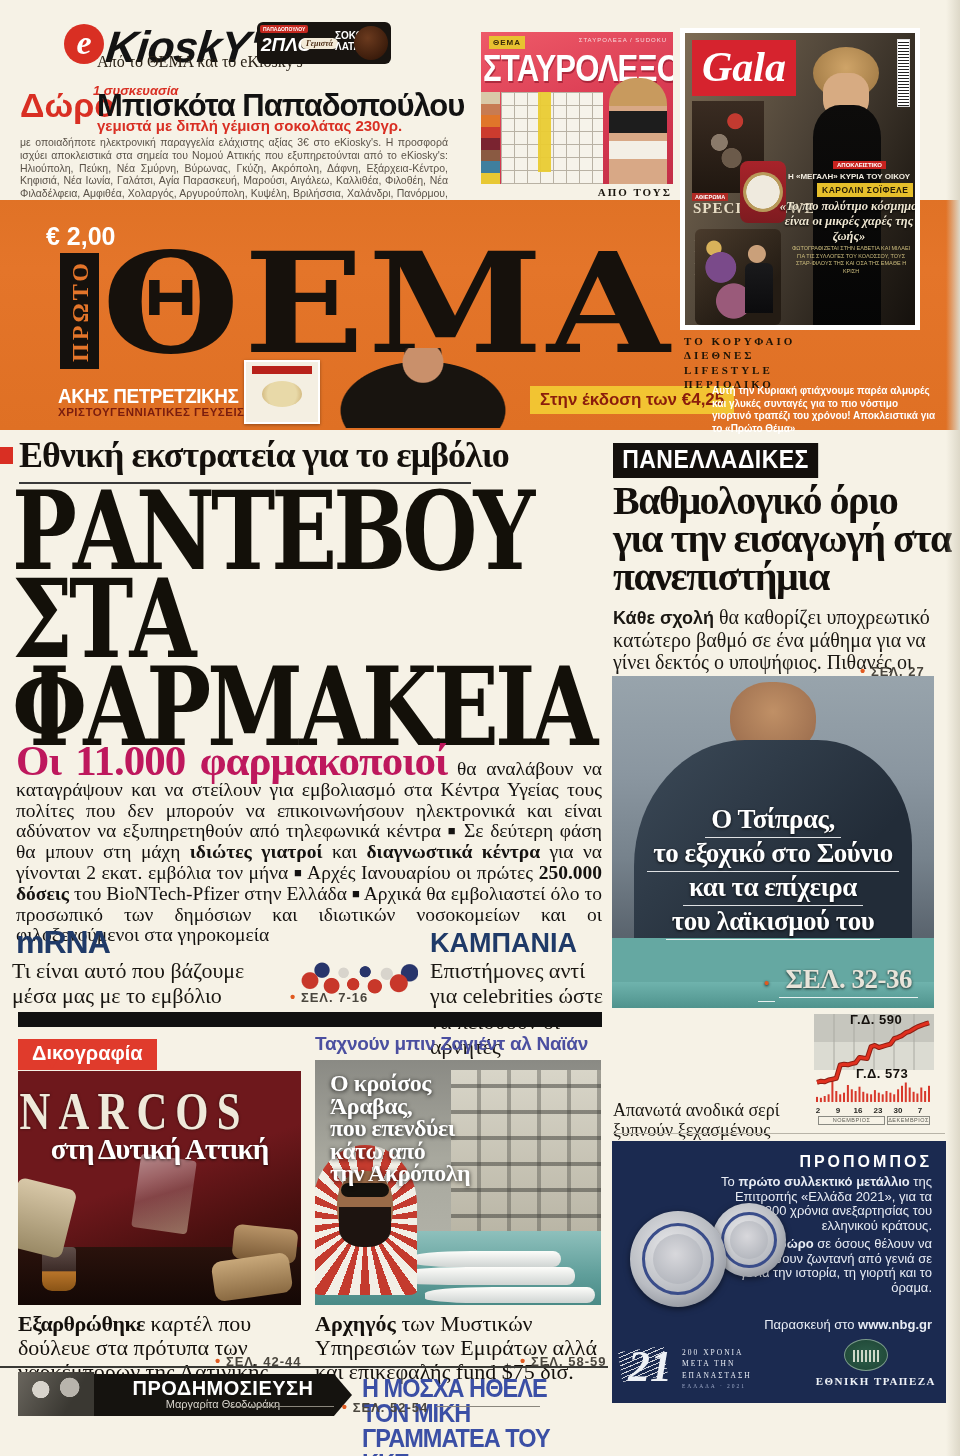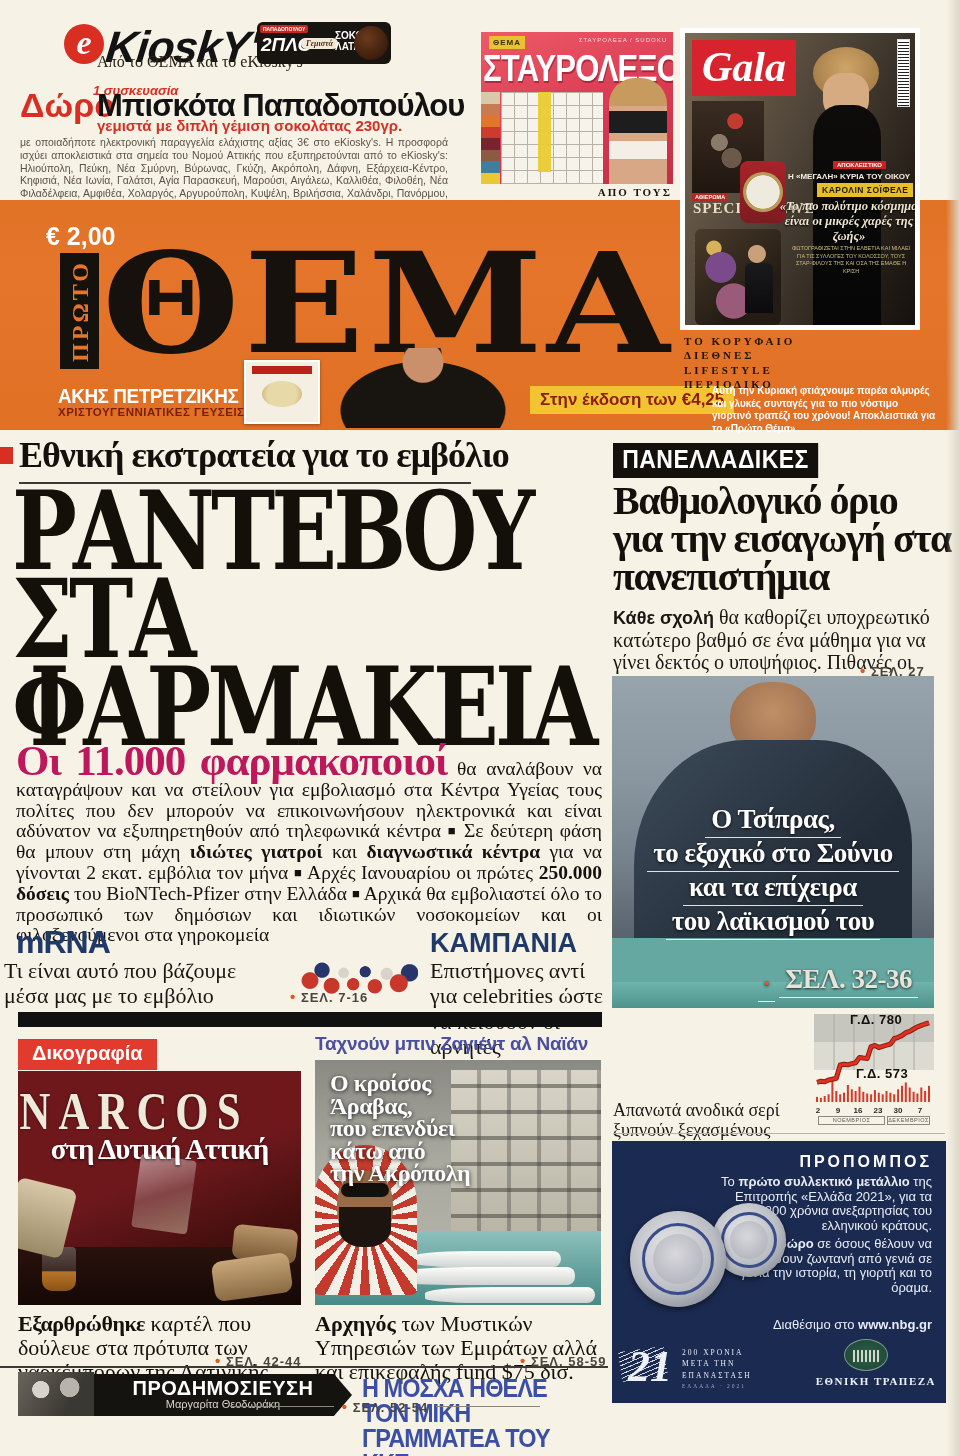--- a/index.html
+++ b/index.html
@@ -115,21 +115,21 @@
   .kick-square{left:0;top:447px;width:13px;height:17px;background:var(--red);}
   .lead-kicker{left:19px;top:434px;font:bold 36px var(--serif);letter-spacing:-1px;color:#14100c;}
   .kicker-rule{left:19px;top:482px;width:452px;height:2px;background:#3a3a3a;}
   .lead-headline{left:12px;top:487px;font:900 108px/88px var(--slab);letter-spacing:-5px;color:#131009;
     white-space:pre-line;transform:scaleX(.8);transform-origin:top left;}
   .lead-body{left:16px;top:751px;width:586px;font:19.5px/20.8px var(--serif);color:#141210;text-align:justify;}
   .lead-body .red-lead{font:bold 43px/20px var(--serif);letter-spacing:-1px;color:#be185d;}
   .lead-body b{font-weight:bold;}
   .lead-body .sq{font-size:13px;vertical-align:2px;}
   .mrna-title{left:16px;top:924px;font:900 32px var(--sans);color:var(--navy);letter-spacing:-1px;}
-  .mrna-text{left:4px;top:958px;width:265px;font:22px/1.15 var(--serif);color:#1a1712;}
+  .mrna-text{left:12px;top:958px;width:265px;font:22px/1.15 var(--serif);color:#1a1712;}
   .molecule{left:298px;top:952px;width:120px;height:52px;background:
     radial-gradient(circle at 10% 55%,#c8372a 0 7%,transparent 8%),
     radial-gradient(circle at 20% 35%,#28356b 0 7%,transparent 8%),
     radial-gradient(circle at 28% 65%,#c8372a 0 8%,transparent 9%),
     radial-gradient(circle at 38% 40%,#d8d4cc 0 6%,transparent 7%),
     radial-gradient(circle at 46% 62%,#c8372a 0 8%,transparent 9%),
     radial-gradient(circle at 56% 38%,#28356b 0 7%,transparent 8%),
     radial-gradient(circle at 64% 66%,#c8372a 0 8%,transparent 9%),
     radial-gradient(circle at 74% 42%,#d8d4cc 0 6%,transparent 7%),
     radial-gradient(circle at 84% 60%,#c8372a 0 8%,transparent 9%),
@@ -415,34 +415,34 @@
         <rect x="114.0" y="71.8" width="2" height="16.1" fill="#d8372a"></rect>
         <polyline points="3.0,68.3 6.9,67.2 10.7,67.8 14.6,66.0 18.4,65.2 22.3,64.3 26.2,51.0 30.0,50.2 33.9,50.8 37.8,49.6 41.6,48.8 45.5,43.4 49.3,44.0 53.2,44.5 57.1,32.6 60.9,31.5 64.8,33.5 68.7,32.3 72.5,31.2 76.4,30.1 80.2,24.7 84.1,23.3 88.0,21.6 91.8,18.7 95.7,17.3 99.6,15.0 103.4,12.8 107.3,11.4 111.1,10.0 115.0,8.8" fill="none" stroke="#8c1f14" stroke-width="5" stroke-linejoin="round"></polyline>
         <polyline points="3.0,68.3 6.9,67.2 10.7,67.8 14.6,66.0 18.4,65.2 22.3,64.3 26.2,51.0 30.0,50.2 33.9,50.8 37.8,49.6 41.6,48.8 45.5,43.4 49.3,44.0 53.2,44.5 57.1,32.6 60.9,31.5 64.8,33.5 68.7,32.3 72.5,31.2 76.4,30.1 80.2,24.7 84.1,23.3 88.0,21.6 91.8,18.7 95.7,17.3 99.6,15.0 103.4,12.8 107.3,11.4 111.1,10.0 115.0,8.8" fill="none" stroke="#e0301f" stroke-width="3" stroke-linejoin="round"></polyline>
         <text x="4" y="99" font-size="8" font-family="Liberation Sans, sans-serif" font-weight="bold" fill="#2a2a26" text-anchor="middle">2</text>
         <text x="24" y="99" font-size="8" font-family="Liberation Sans, sans-serif" font-weight="bold" fill="#2a2a26" text-anchor="middle">9</text>
         <text x="44" y="99" font-size="8" font-family="Liberation Sans, sans-serif" font-weight="bold" fill="#2a2a26" text-anchor="middle">16</text>
         <text x="64" y="99" font-size="8" font-family="Liberation Sans, sans-serif" font-weight="bold" fill="#2a2a26" text-anchor="middle">23</text>
         <text x="84" y="99" font-size="8" font-family="Liberation Sans, sans-serif" font-weight="bold" fill="#2a2a26" text-anchor="middle">30</text>
         <text x="106" y="99" font-size="8" font-family="Liberation Sans, sans-serif" font-weight="bold" fill="#2a2a26" text-anchor="middle">7</text>
       </svg>
-    <div class="chart-ann" style="left:36px;top:-2px">Γ.Δ. 780</div>
+    <div class="chart-ann" style="left:36px;top:-2px">Γ.Δ. 590</div>
     <div class="chart-ann" style="left:42px;top:52px">Γ.Δ. 573</div>
   </div>
   <div class="abs months">
     <span class="m1">ΝΟΕΜΒΡΙΟΣ</span>
     <span class="m2">ΔΕΚΕΜΒΡΙΟΣ</span>
   </div>
   <div class="abs st-rule"></div>
 
   <div class="abs ad">
     <div class="ad-title">ΠΡΟΠΟΜΠΟΣ</div>
     <div class="ad-p ad-p1"><span>Το </span><b>πρώτο συλλεκτικό μετάλλιο</b><span> της Επιτροπής «Ελλάδα 2021», για τα 200 χρόνια ανεξαρτησίας του ελληνικού κράτους.</span></div>
     <div class="ad-p ad-p2"><span>Ένα </span><b>δώρο</b><span> σε όσους θέλουν να διατηρήσουν ζωντανή από γενιά σε γενιά την ιστορία, τη γιορτή και το όραμα.</span></div>
-    <div class="ad-avail"><span>Διαθέσιμο στο </span><b>www.nbg.gr</b></div>
+    <div class="ad-avail"><span>Παρασκευή στο </span><b>www.nbg.gr</b></div>
     <div class="coin coin2"></div>
     <div class="coin coin1"></div>
     <div class="ad-logos">
       <div class="logo21-stripes"></div>
       <div class="logo21-num">21</div>
       <div class="logo21-txt pre">200 ΧΡΟΝΙΑ
 ΜΕΤΑ ΤΗΝ
 ΕΠΑΝΑΣΤΑΣΗ</div>
       <div class="logo21-sub">ΕΛΛΑΔΑ · 2021</div>
       <div class="bank-oval"></div>

